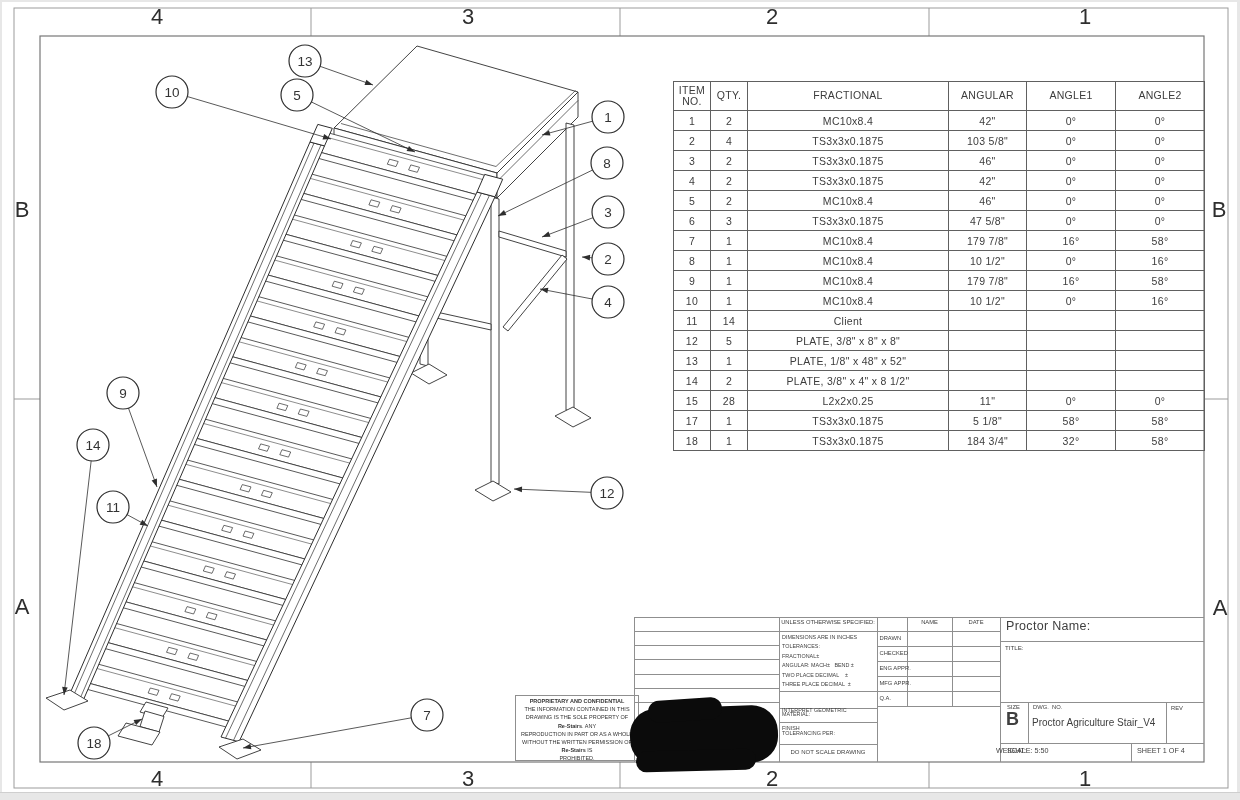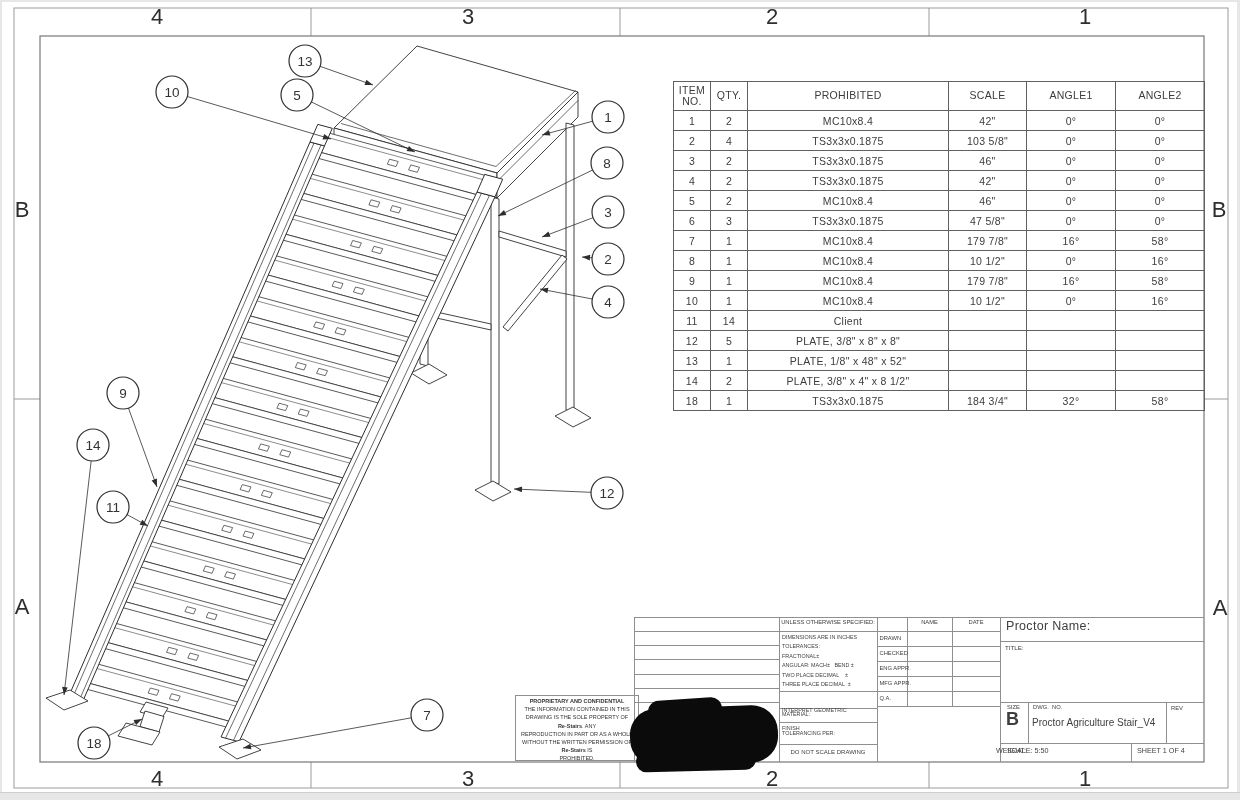--- a/index.html
+++ b/index.html
@@ -249,22 +249,22 @@
           <col style="width:37px">
           <col style="width:201px">
           <col style="width:78px">
           <col style="width:89px">
           <col style="width:89px">
         </colgroup>
         <thead>
           <tr>
             <th style="white-space: normal;">ITEM NO.</th>
             <th>QTY.</th>
-            <th>PROHIBITED</th>
-            <th>SCALE</th>
+            <th>FRACTIONAL</th>
+            <th>ANGULAR</th>
             <th>ANGLE1</th>
             <th>ANGLE2</th>
           </tr>
         </thead>
         <tbody>
           <tr>
             <td>1</td>
             <td>2</td>
             <td>MC10x8.4</td>
             <td>42"</td>
@@ -367,20 +367,36 @@
             <td>&nbsp;</td>
             <td>&nbsp;</td>
           </tr>
           <tr>
             <td>14</td>
             <td>2</td>
             <td>PLATE, 3/8" x 4" x 8 1/2"</td>
             <td>&nbsp;</td>
             <td>&nbsp;</td>
             <td>&nbsp;</td>
+          </tr>
+          <tr>
+            <td>15</td>
+            <td>28</td>
+            <td>L2x2x0.25</td>
+            <td>11"</td>
+            <td>0°</td>
+            <td>0°</td>
+          </tr>
+          <tr>
+            <td>17</td>
+            <td>1</td>
+            <td>TS3x3x0.1875</td>
+            <td>5 1/8"</td>
+            <td>58°</td>
+            <td>58°</td>
           </tr>
           <tr>
             <td>18</td>
             <td>1</td>
             <td>TS3x3x0.1875</td>
             <td>184 3/4"</td>
             <td>32°</td>
             <td>58°</td>
           </tr>
         </tbody>

